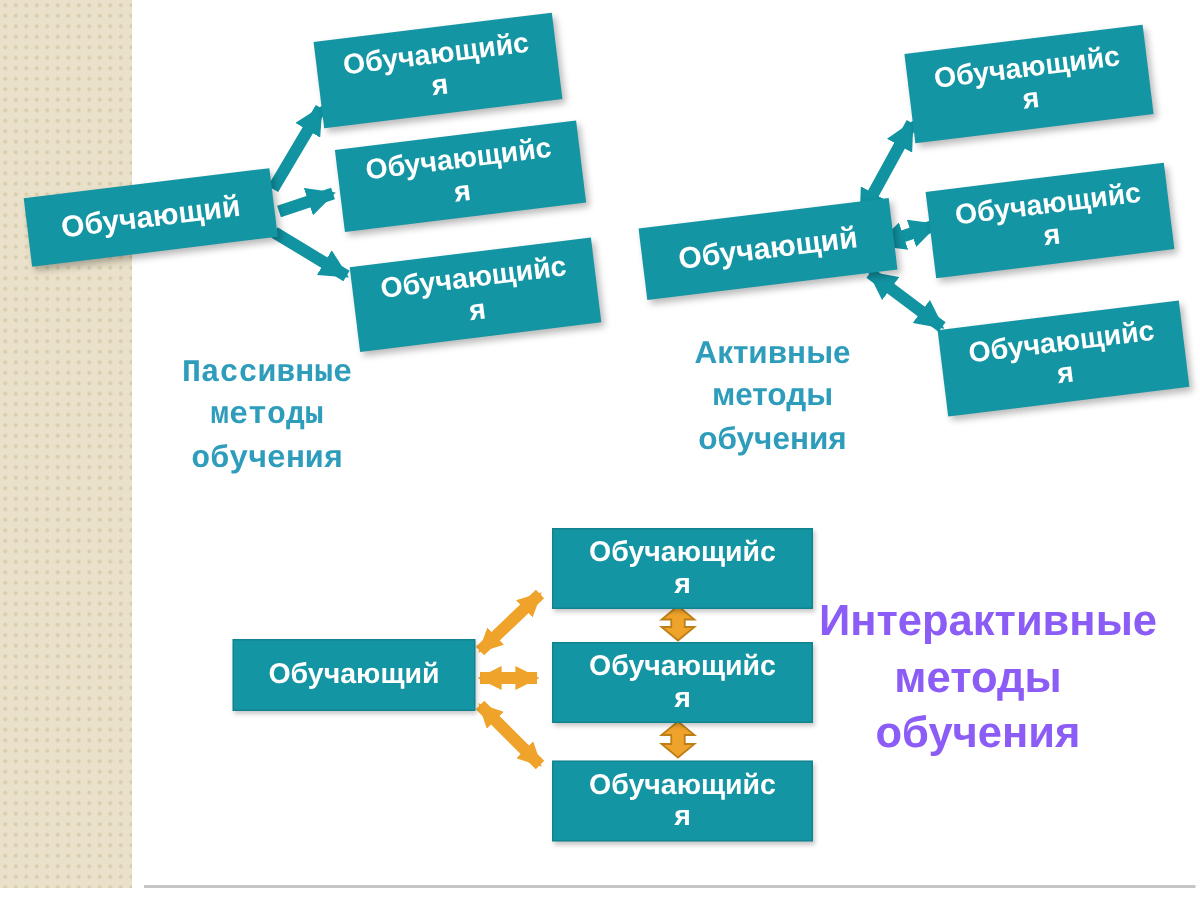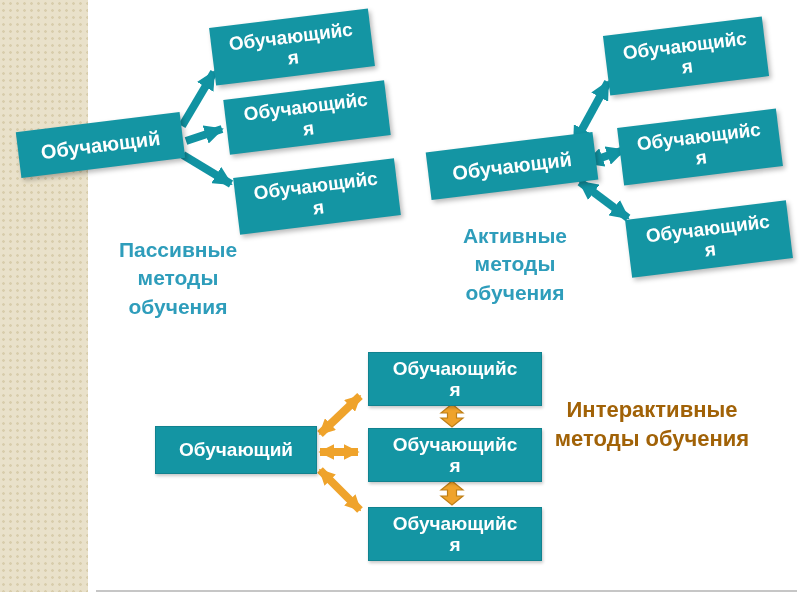--- a/index.html
+++ b/index.html
@@ -35,21 +35,21 @@
     display:block;width:132px;
     font-size:19px;line-height:1.12;
     text-align:center;word-break:break-all;
   }
   .flat{box-shadow:1px 2px 3px rgba(0,0,0,0.22);border:1px solid rgba(0,0,0,0.12);}
   
   .caption{
     position:absolute;font-weight:bold;text-align:center;
   }
   .caption.teal{color:#2E9DBB;font-size:21px;line-height:1.35;}
-  .caption.dark{color:#a16207;font-size:22px;line-height:1.3;}
+  .caption.dark{color:#8b5cf6;font-size:29px;line-height:1.3;}
   .arrows{position:absolute;left:0;top:0;pointer-events:none;}
 </style>
 </head>
 <body>
 
 <div class="side-strip"></div>
 <div class="slide-shadow"></div>
 
 <svg class="arrows" width="800" height="600" viewBox="0 0 800 600">
   <defs>
@@ -88,21 +88,21 @@
   </div>
   <div class="box tilt student" style="left:212px;top:18px;width:160px;height:58px;">
     <span>Обучающийся</span>
   </div>
   <div class="box tilt student" style="left:226px;top:90px;width:162px;height:55px;">
     <span>Обучающийся</span>
   </div>
   <div class="box tilt student" style="left:236px;top:168px;width:162px;height:57px;">
     <span>Обучающийся</span>
   </div>
-  <div class="caption teal" style="left:102px;top:236px;width:152px;">Пассивные методы обучения</div>
+  <div class="caption teal" style="left:102px;top:236px;width:152px;font-family:Liberation Mono, monospace;">Пассивные методы обучения</div>
 </div>
 
 <div>
   <div class="box tilt teacher" style="left:428px;top:142px;width:168px;height:48px;">
     <span>Обучающий</span>
   </div>
   <div class="box tilt student" style="left:606px;top:26px;width:160px;height:60px;">
     <span>Обучающийся</span>
   </div>
   <div class="box tilt student" style="left:620px;top:118px;width:160px;height:58px;">

